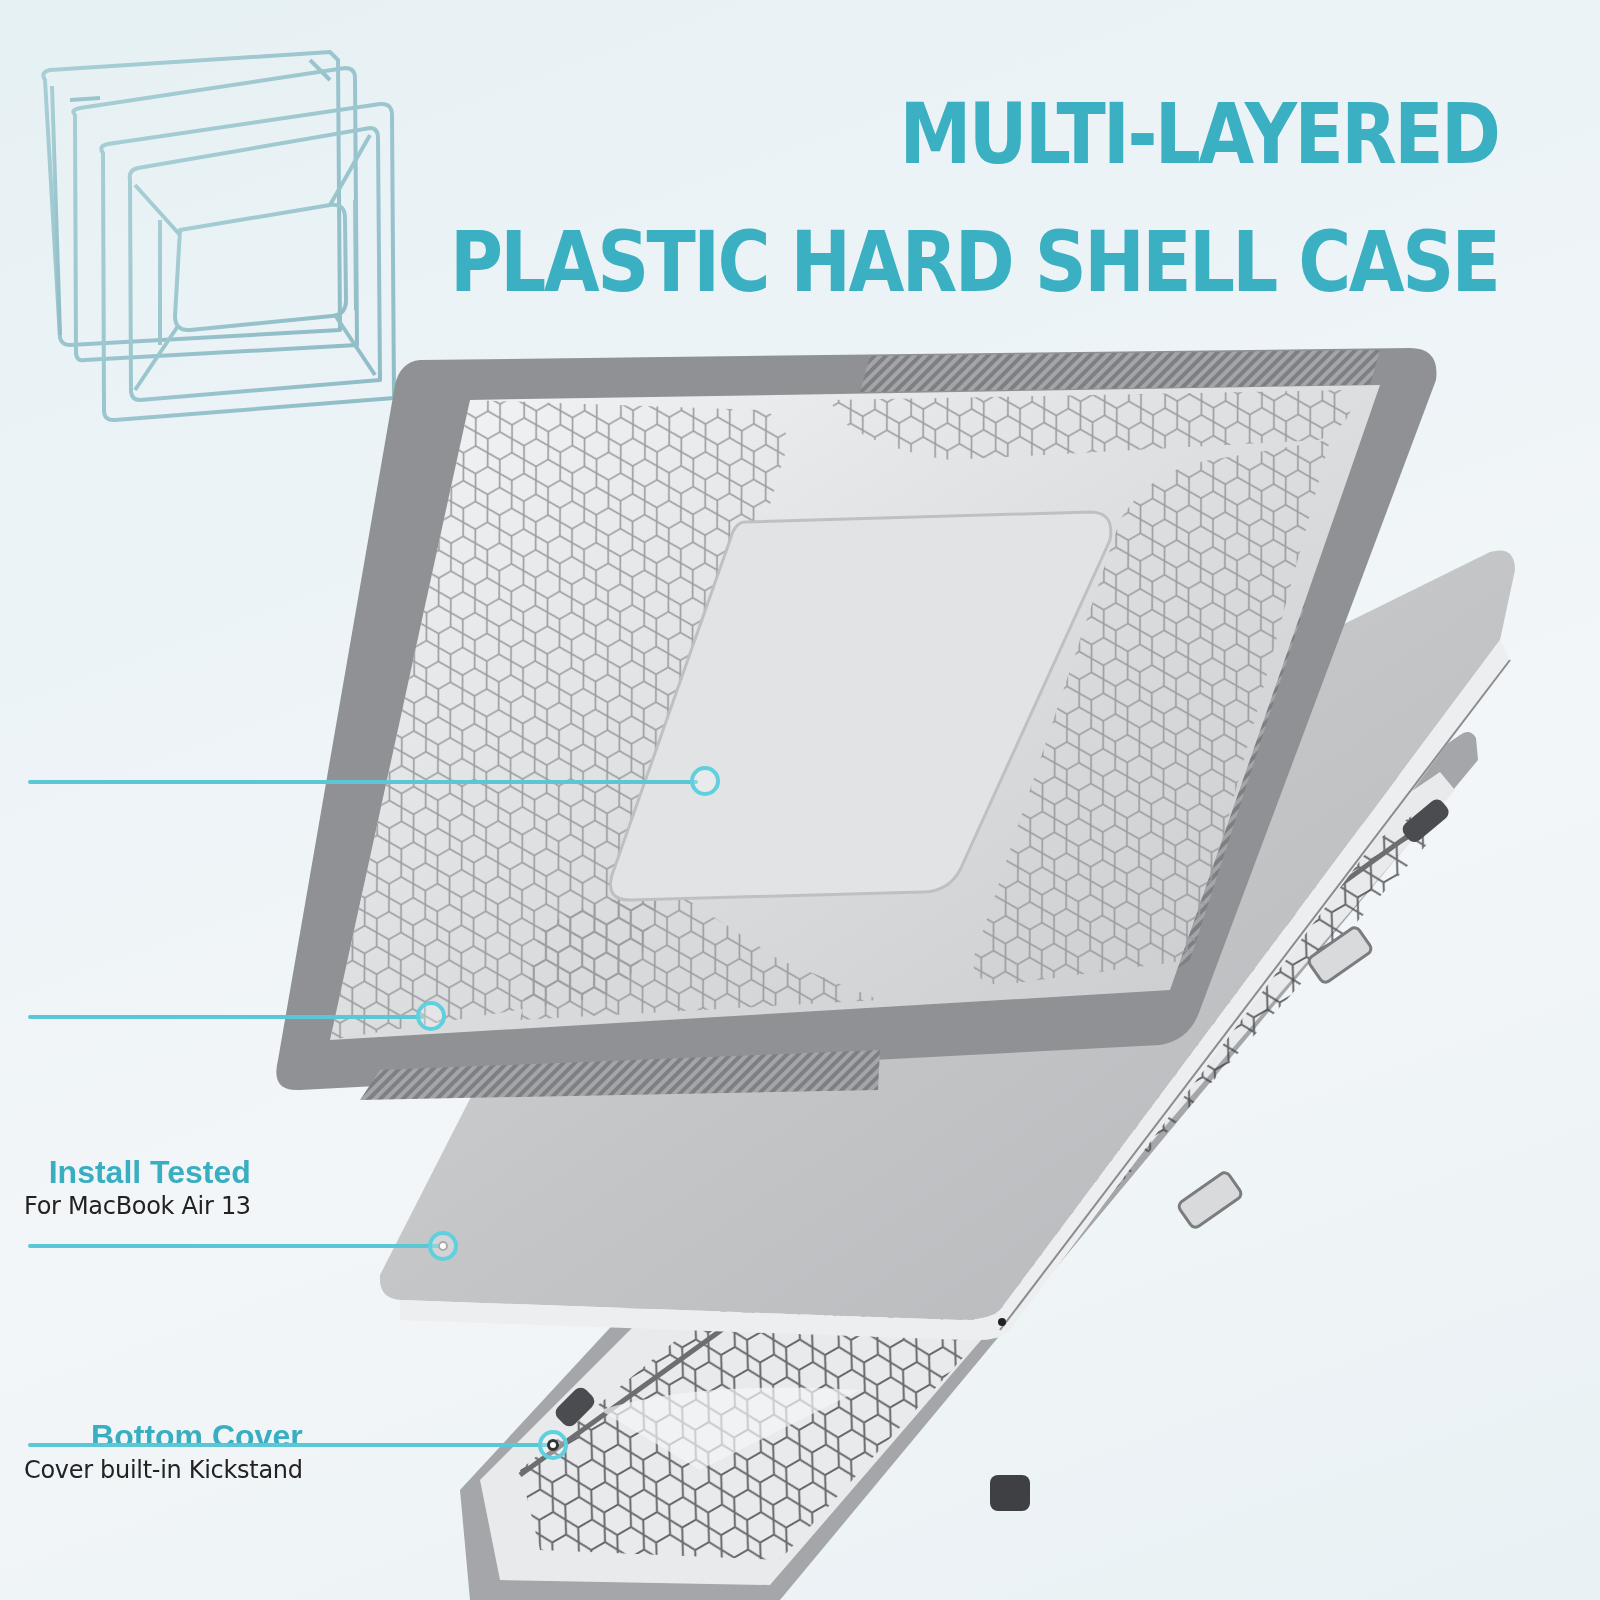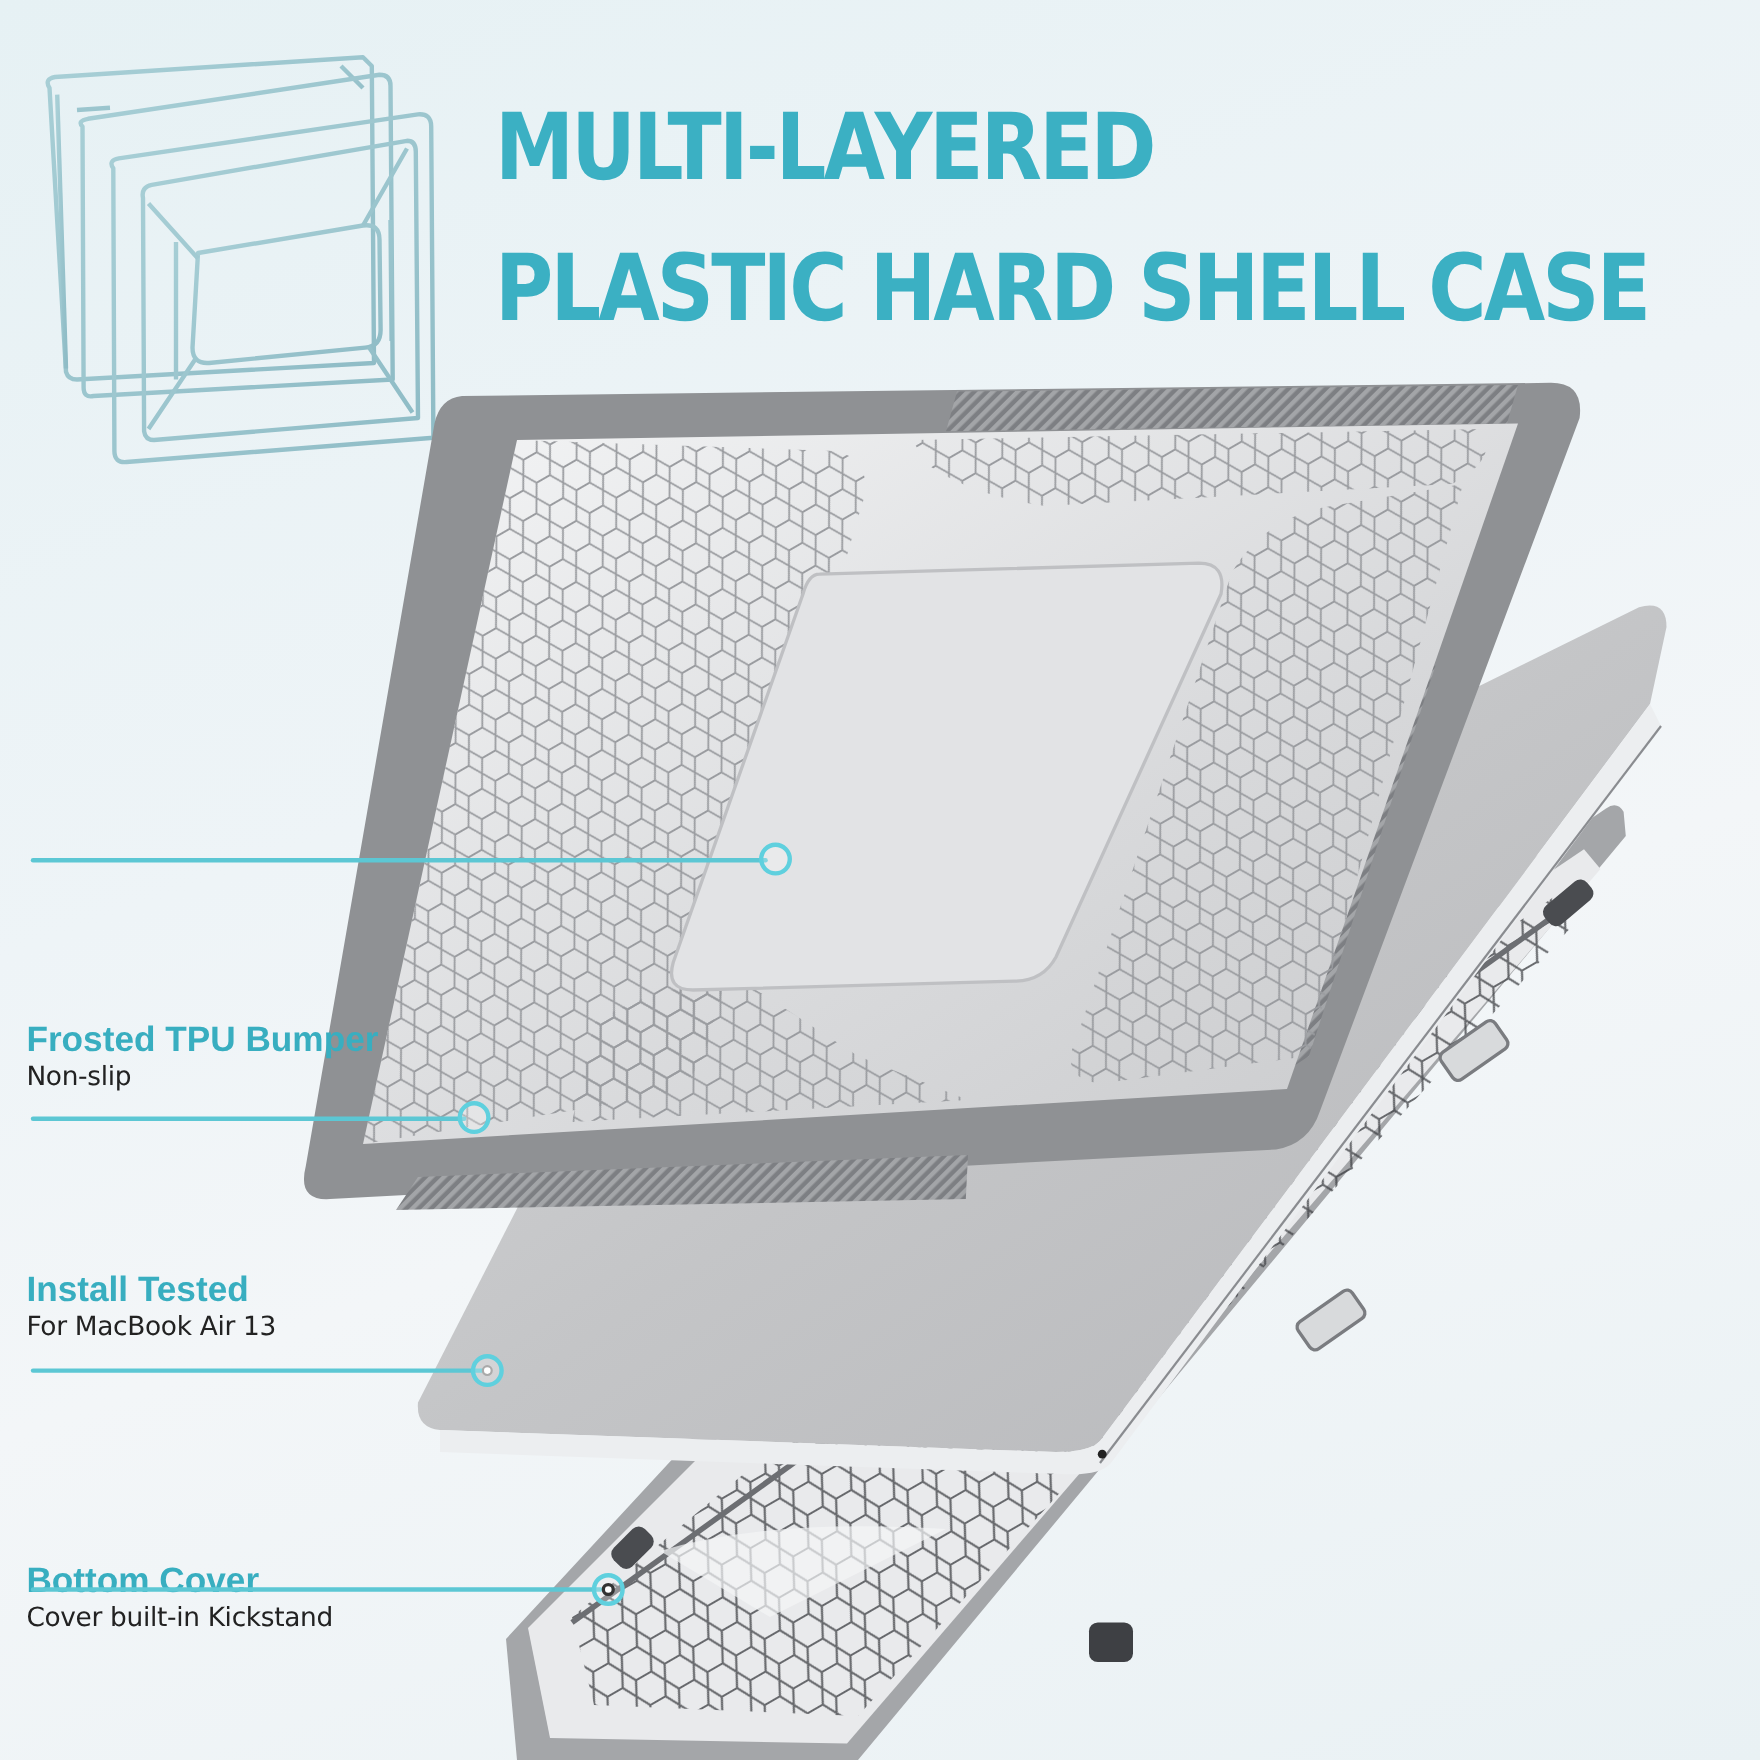--- a/index.html
+++ b/index.html
@@ -1,21 +1,21 @@
 <!DOCTYPE html>
 <html><head>
   <meta charset="utf-8">
   <style>
     html, body { margin:0; padding:0; }
     body {
       width:1600px; height:1600px; overflow:hidden; position:relative;
       background: linear-gradient(160deg, #e6f1f4 0%, #eef4f7 40%, #f3f6f8 60%, #e9f1f4 100%);
       font-family: "DejaVu Sans", sans-serif;
     }
-    .stage { position:absolute; inset:0; }
+    .stage { position:absolute; inset:0;text-align:right; }
     svg.art { position:absolute; left:0; top:0; width:1600px; height:1600px; }
 
     .headline {
       position:absolute; left:450px; top:92px; margin:0;
       font-family: "DejaVu Sans", sans-serif; font-weight:bold;
       color:#3bb0c3; letter-spacing:-3px; line-height:1;
       transform: scaleX(0.86); transform-origin:left top;
     }
     .headline .line { display:block; font-size:84px; white-space:nowrap; }
     .headline .line + .line { margin-top:44px; }
@@ -131,24 +131,20 @@
   </svg>
 
   <h1 class="headline">
     <span class="line">MULTI-LAYERED</span>
     <span class="line">PLASTIC HARD SHELL CASE</span>
   </h1>
 
   <div class="leader" style="left:28px; top:780px; width:670px;"></div>
   <div class="dot" style="left:690px; top:766px;"></div>
 
-  <div class="callout" style="top:928px;">
-    <div class="title">Frosted TPU Bumper</div>
-    <div class="sub">Non-slip</div>
-  </div>
   <div class="leader" style="left:28px; top:1015px; width:396px;"></div>
   <div class="dot" style="left:416px; top:1001px;"></div>
 
   <div class="callout" style="top:1156px;">
     <div class="title">Install Tested</div>
     <div class="sub">For MacBook Air 13</div>
   </div>
   <div class="leader" style="left:28px; top:1244px; width:412px;"></div>
   <div class="dot filled" style="left:428px; top:1231px;"></div>
 

